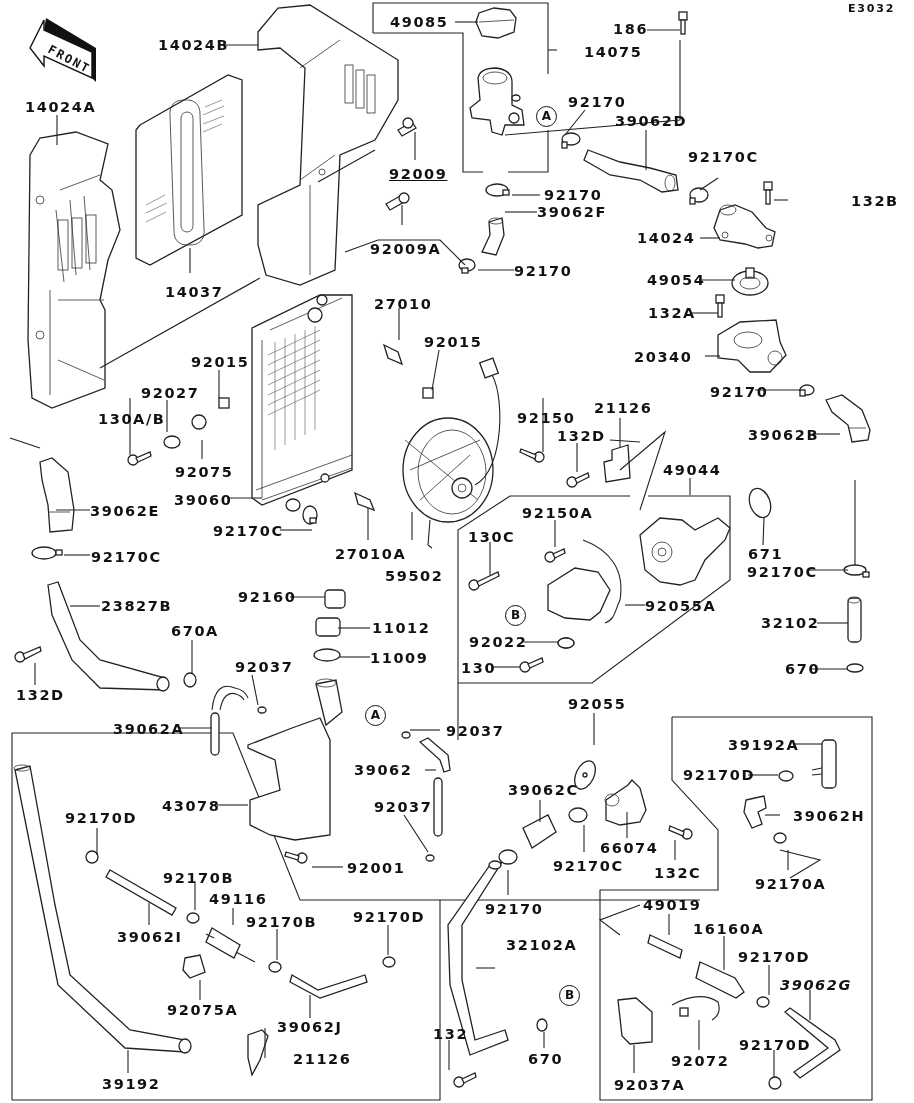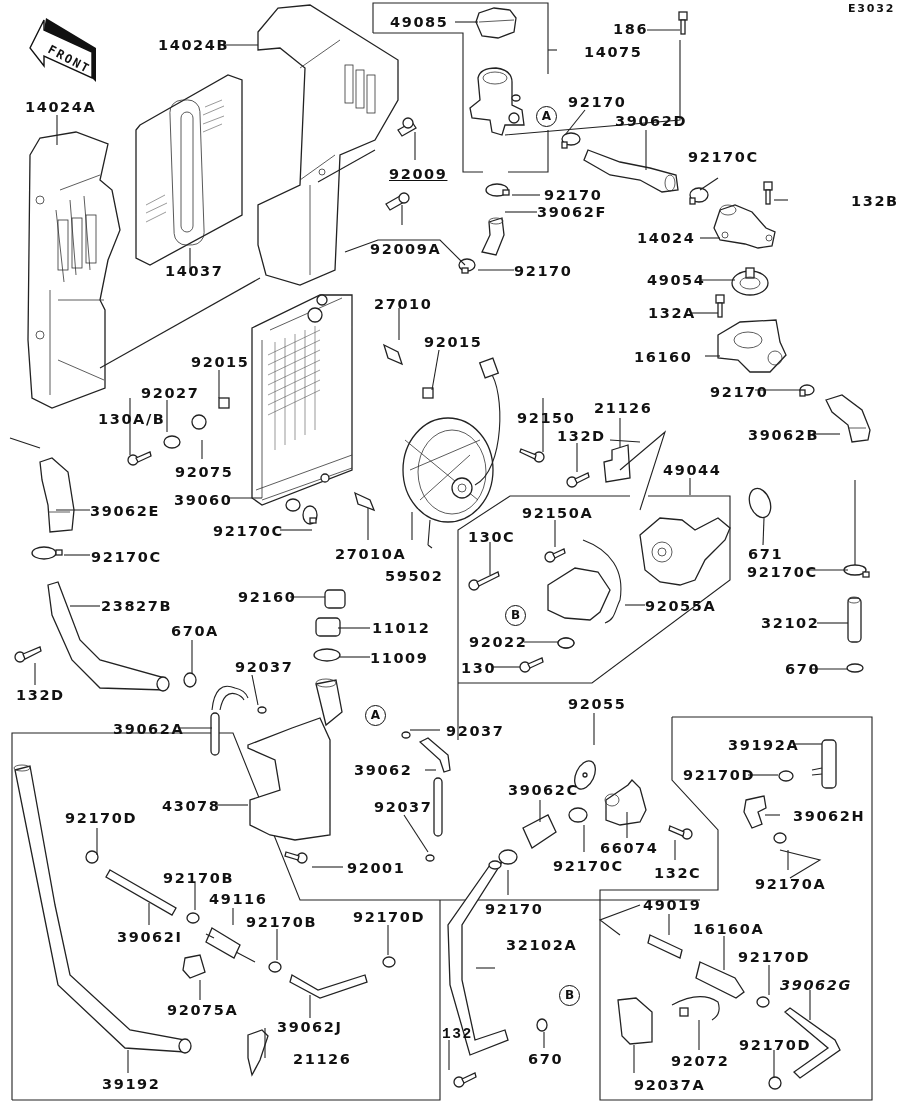--- a/index.html
+++ b/index.html
@@ -523,27 +523,27 @@
 <div class="lbl" style="left:25px;top:100px;">14024A</div>
 <div class="lbl" style="left:568px;top:95px;">92170</div>
 <div class="lbl" style="left:615px;top:114px;">39062D</div>
 <div class="lbl" style="left:389px;top:167px;text-decoration:underline;">92009</div>
 <div class="lbl" style="left:688px;top:150px;">92170C</div>
 <div class="lbl" style="left:806px;top:194px;margin-left:45px;">132B</div>
 <div class="lbl" style="left:544px;top:188px;">92170</div>
 <div class="lbl" style="left:637px;top:231px;">14024</div>
 <div class="lbl" style="left:370px;top:242px;">92009A</div>
 <div class="lbl" style="left:537px;top:205px;">39062F</div>
-<div class="lbl" style="left:165px;top:264px;text-align:right;">14037</div>
+<div class="lbl" style="left:165px;top:285px;text-align:right;">14037</div>
 <div class="lbl" style="left:514px;top:264px;">92170</div>
 <div class="lbl" style="left:647px;top:273px;">49054</div>
 <div class="lbl" style="left:374px;top:297px;">27010</div>
 <div class="lbl" style="left:648px;top:306px;">132A</div>
 <div class="lbl" style="left:191px;top:355px;">92015</div>
-<div class="lbl" style="left:634px;top:350px;">16160</div>
+<div class="lbl" style="left:634px;top:350px;">20340</div>
 <div class="lbl" style="left:424px;top:335px;">92015</div>
 <div class="lbl" style="left:141px;top:386px;">92027</div>
 <div class="lbl" style="left:710px;top:385px;">92170</div>
 <div class="lbl" style="left:98px;top:412px;">130A/B</div>
 <div class="lbl" style="left:517px;top:411px;">92150</div>
 <div class="lbl" style="left:594px;top:401px;">21126</div>
 <div class="lbl" style="left:748px;top:428px;">39062B</div>
 <div class="lbl" style="left:557px;top:429px;">132D</div>
 <div class="lbl" style="left:175px;top:465px;">92075</div>
 <div class="lbl" style="left:663px;top:463px;">49044</div>
@@ -592,18 +592,18 @@
 <div class="lbl" style="left:117px;top:930px;">39062I</div>
 <div class="lbl" style="left:246px;top:915px;">92170B</div>
 <div class="lbl" style="left:353px;top:910px;">92170D</div>
 <div class="lbl" style="left:693px;top:922px;">16160A</div>
 <div class="lbl" style="left:506px;top:938px;">32102A</div>
 <div class="lbl" style="left:738px;top:950px;">92170D</div>
 <div class="lbl" style="left:780px;top:978px;font-style:italic;">39062G</div>
 <div class="lbl" style="left:167px;top:1003px;">92075A</div>
 <div class="lbl" style="left:277px;top:1020px;">39062J</div>
 <div class="lbl" style="left:528px;top:1052px;">670</div>
-<div class="lbl" style="left:442px;top:1027px;font-family:Liberation Mono, monospace;">132</div>
+<div class="lbl" style="left:433px;top:1027px;">132</div>
 <div class="lbl" style="left:671px;top:1054px;">92072</div>
 <div class="lbl" style="left:293px;top:1052px;">21126</div>
 <div class="lbl" style="left:102px;top:1077px;">39192</div>
-<div class="lbl" style="left:634px;top:1078px;">92037A</div>
+<div class="lbl" style="left:614px;top:1078px;">92037A</div>
 <div class="lbl" style="left:739px;top:1038px;">92170D</div>
 
 </body></html>

